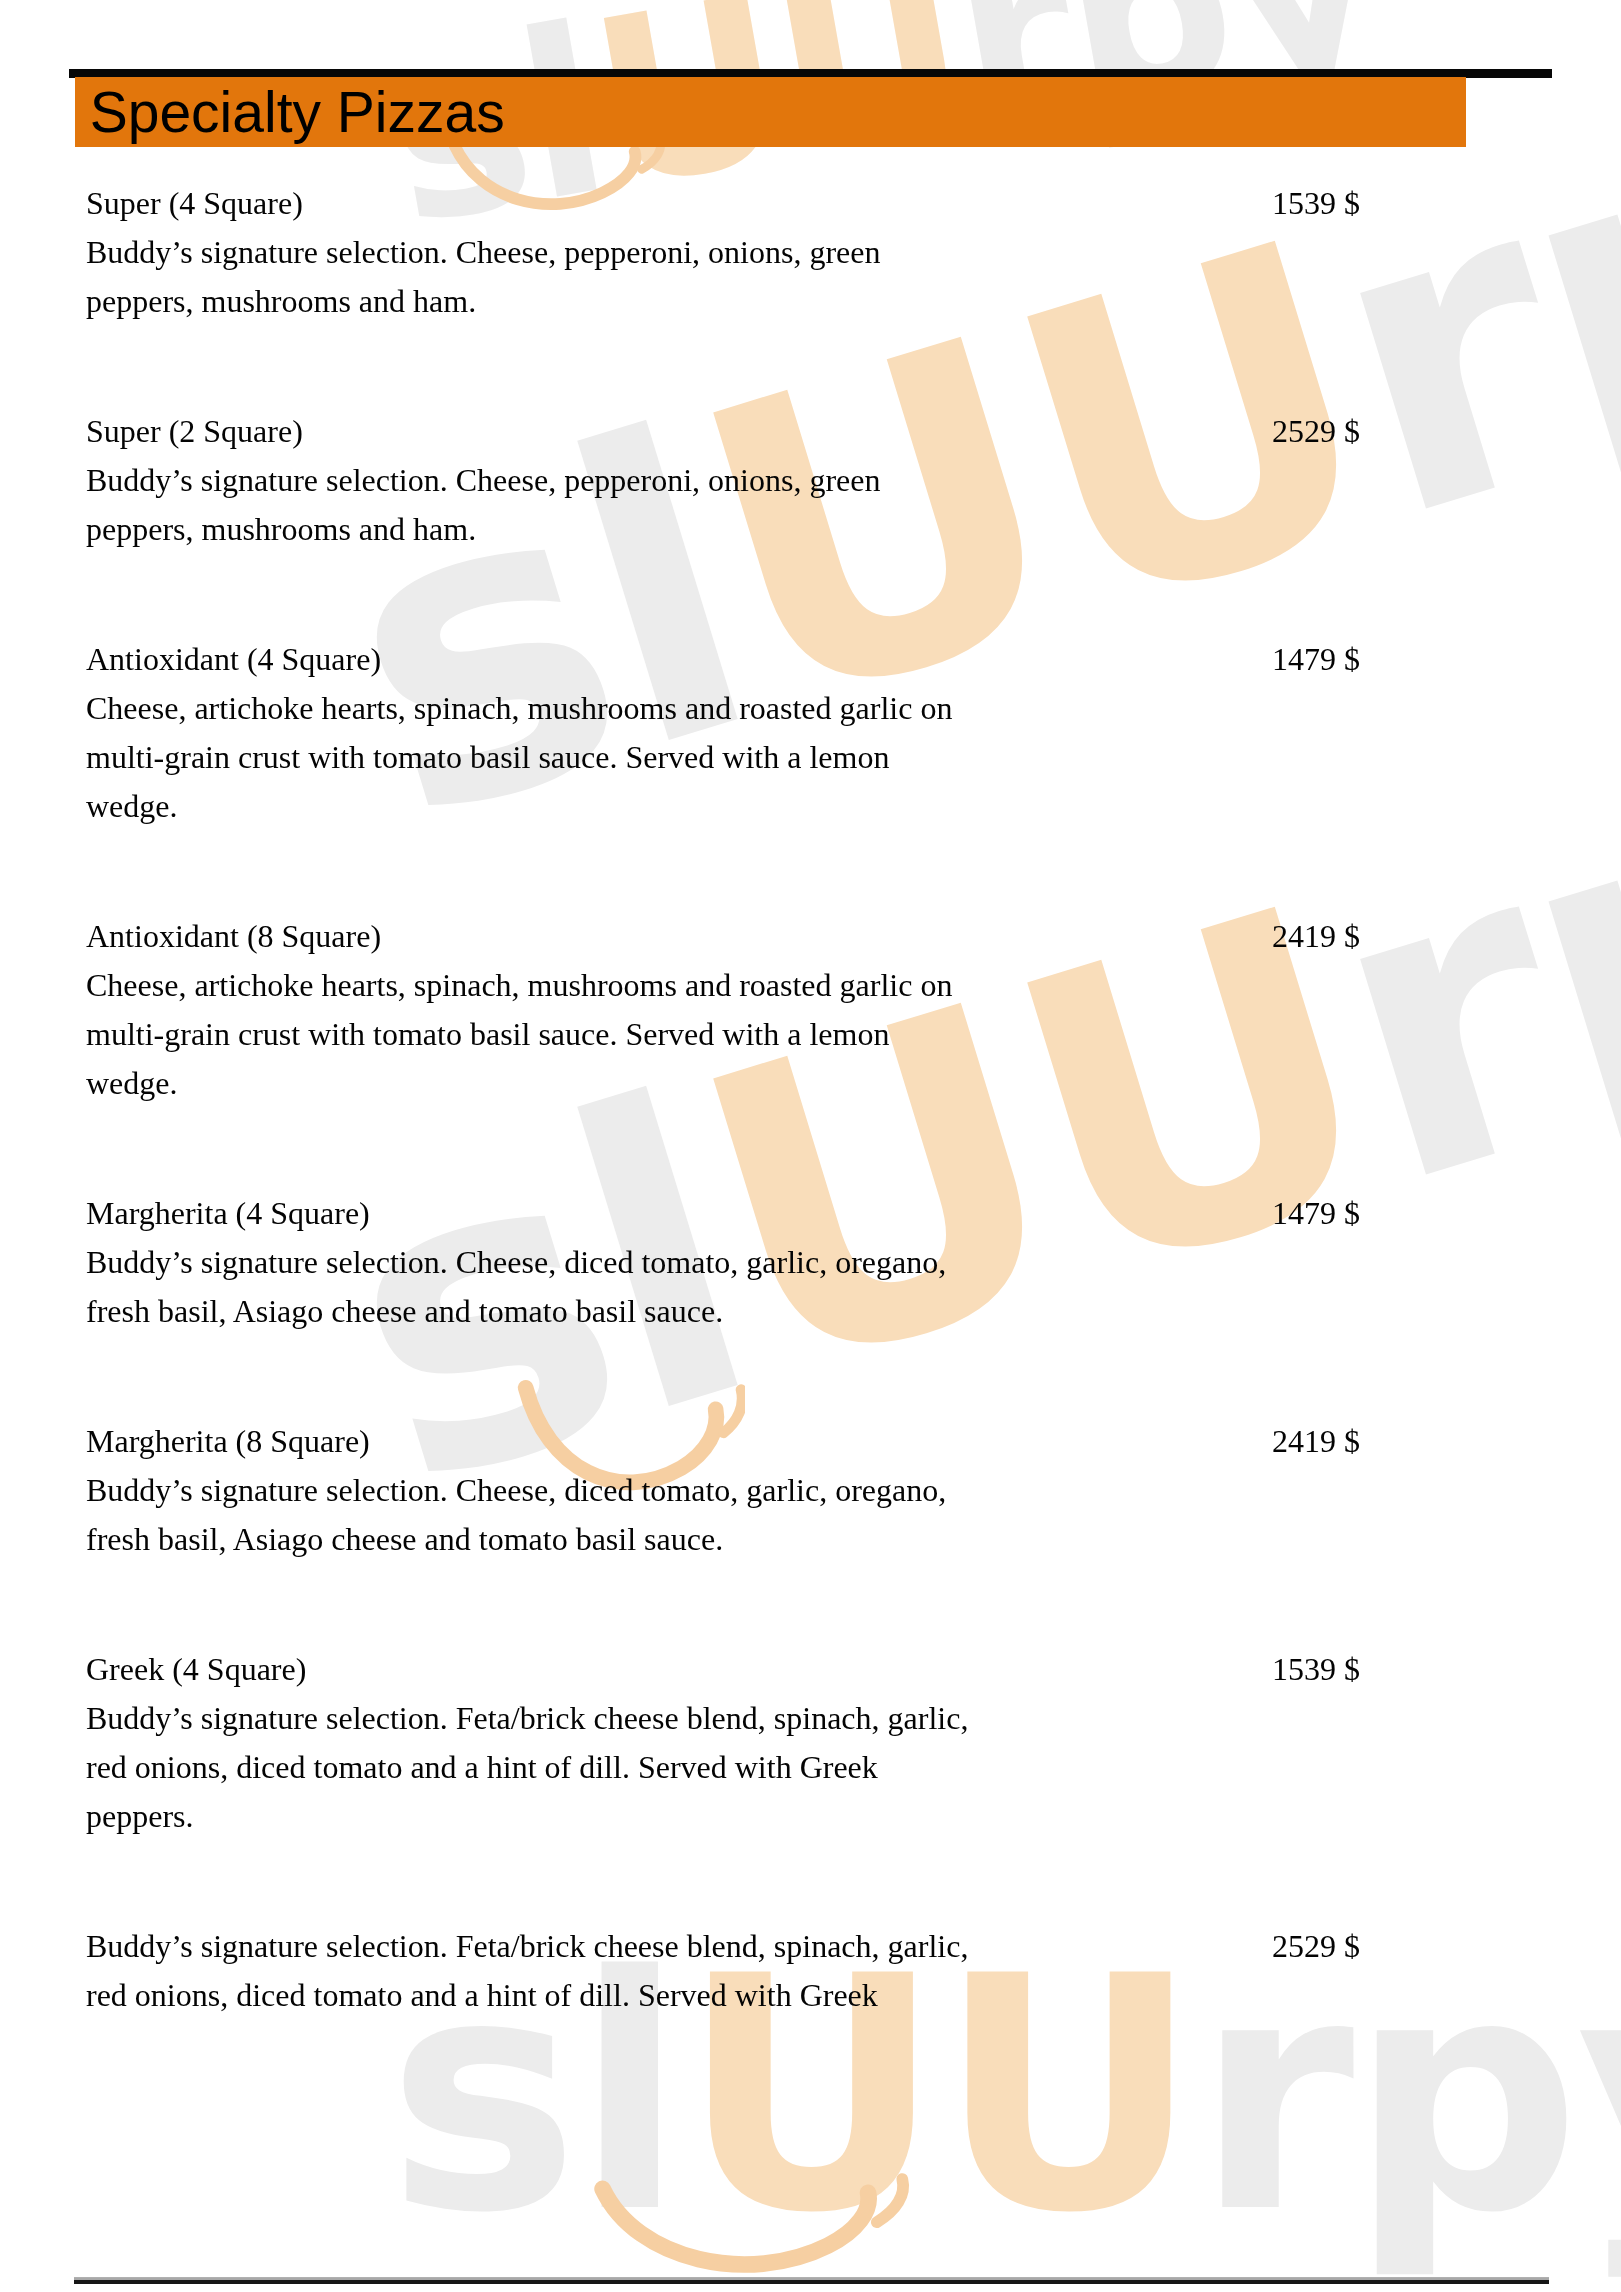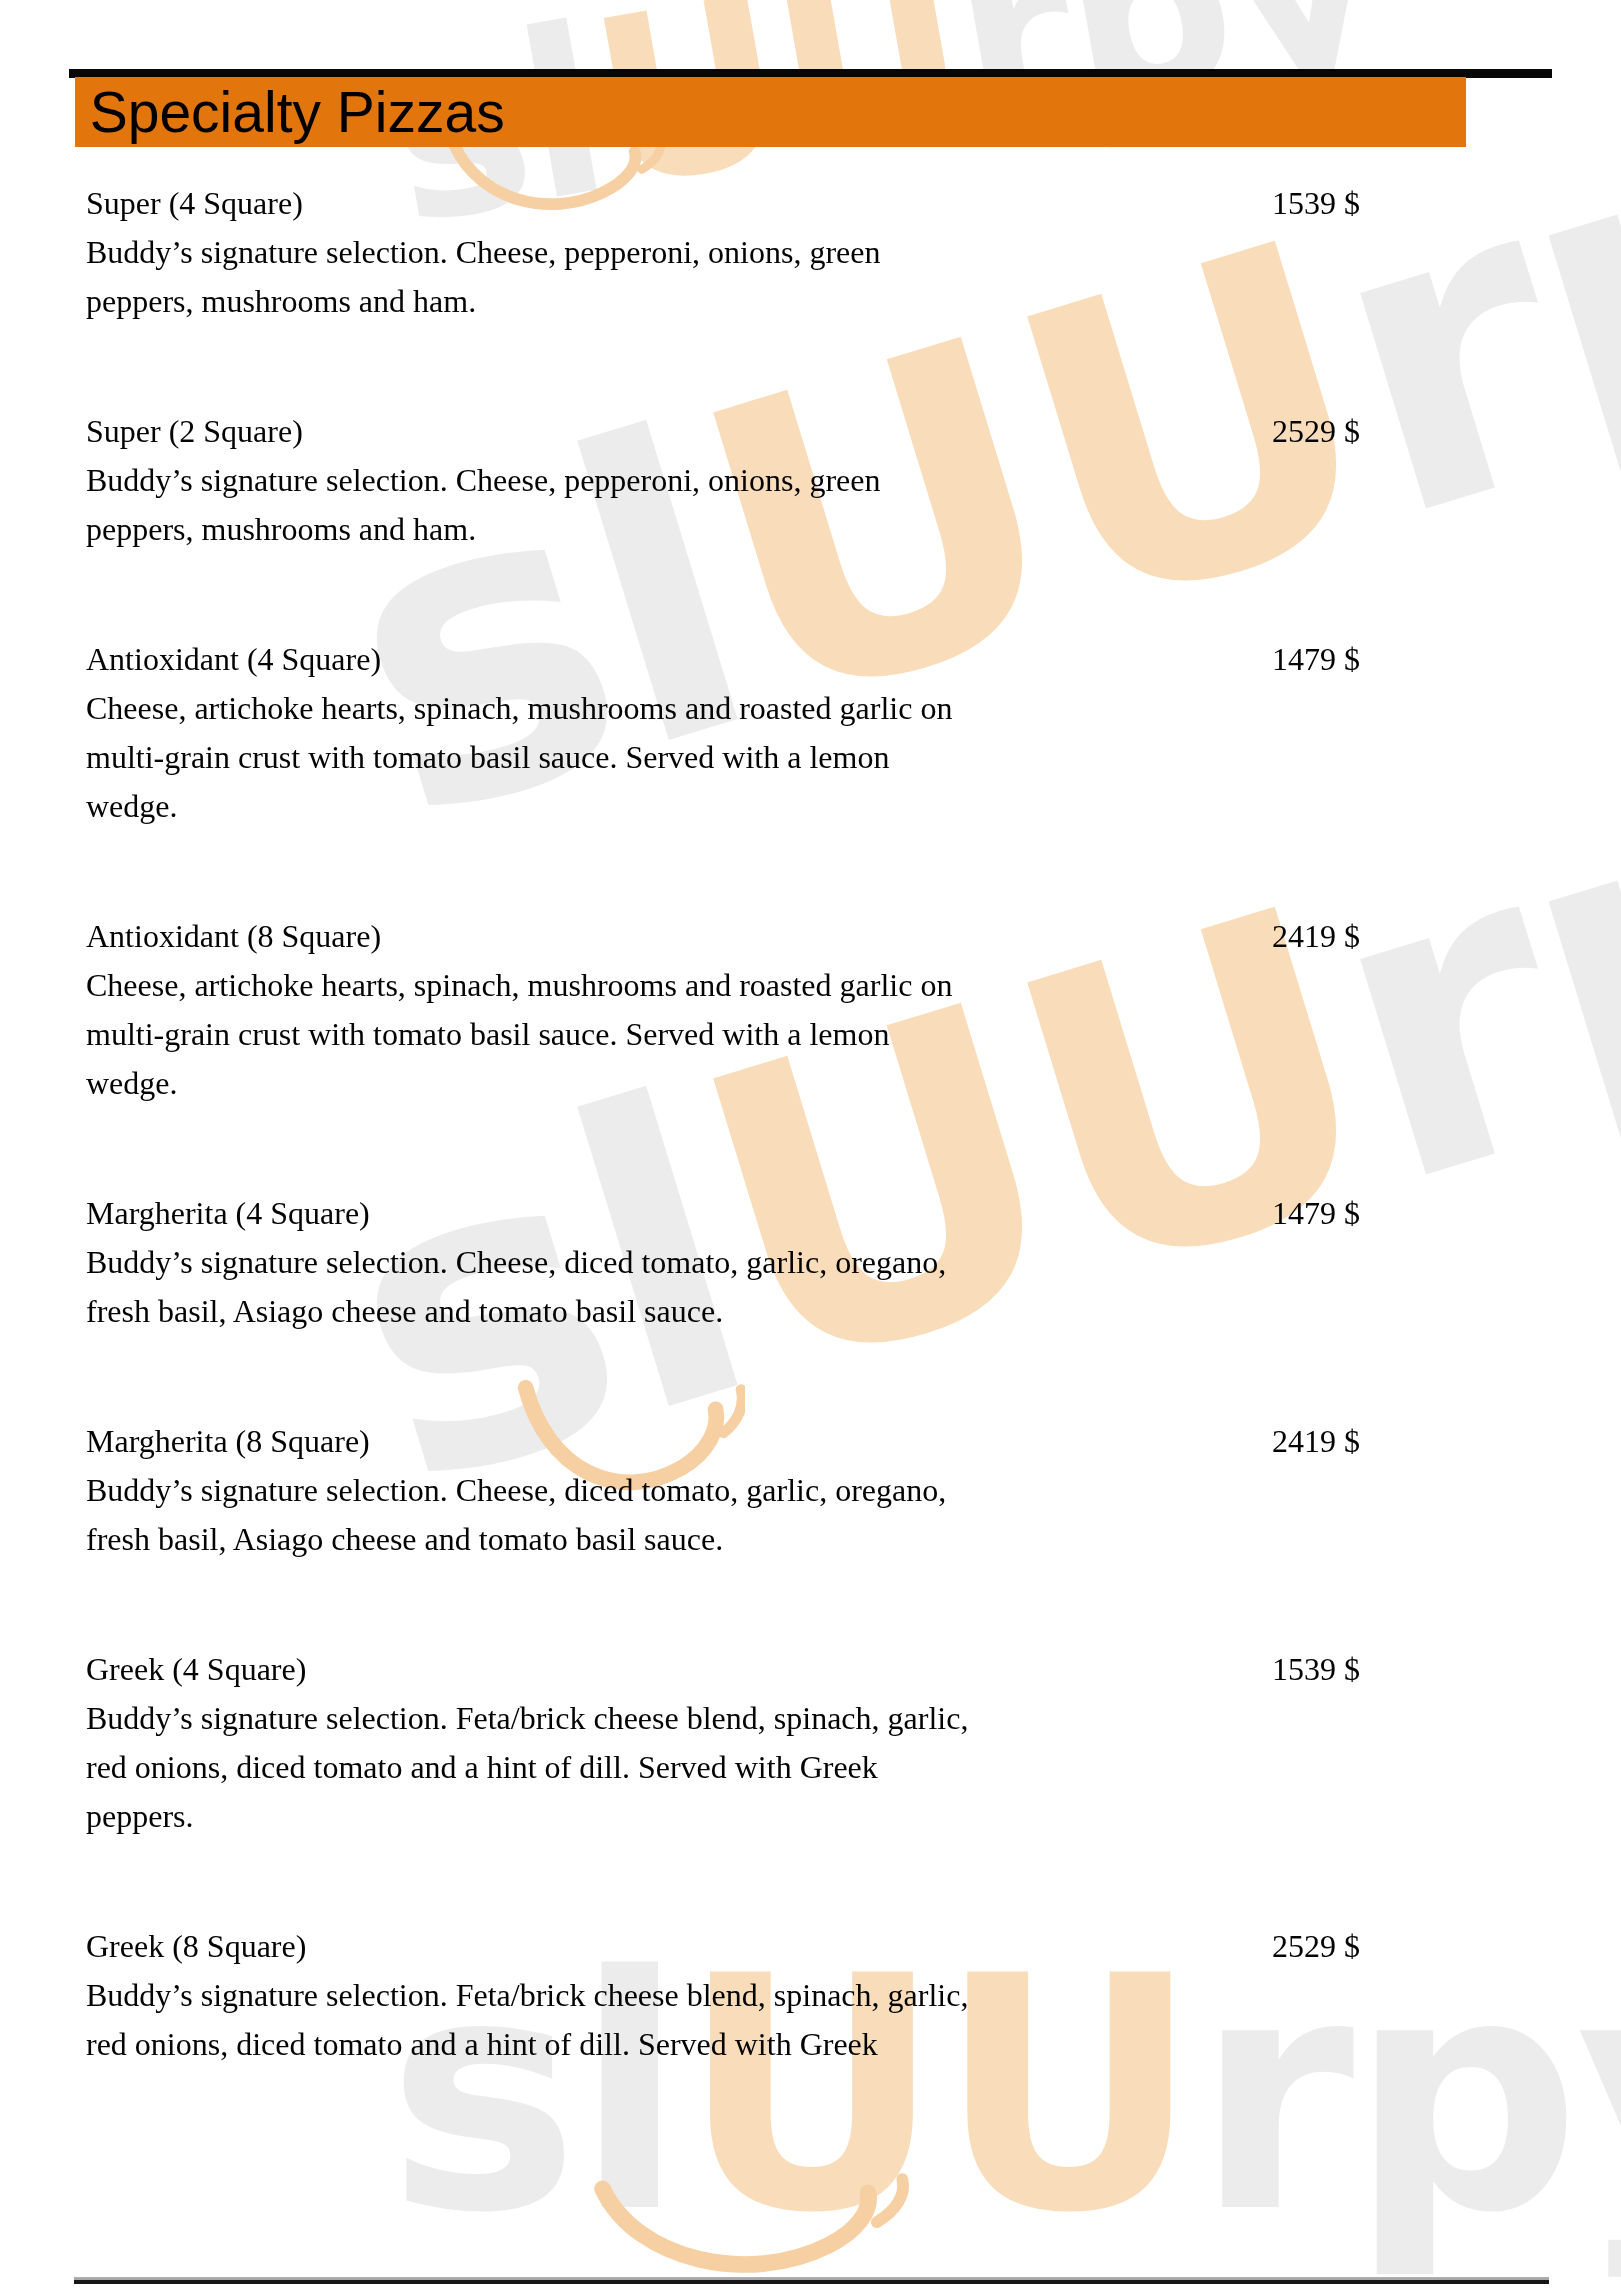--- a/index.html
+++ b/index.html
@@ -154,21 +154,20 @@
 
     <div class="item">
       <div class="item-name">Greek (4 Square)</div>
       <div class="item-price">1539 $</div>
       <div class="desc-line">Buddy’s signature selection. Feta/brick cheese blend, spinach, garlic,</div>
       <div class="desc-line">red onions, diced tomato and a hint of dill. Served with Greek</div>
       <div class="desc-line">peppers.</div>
     </div>
 
     <div class="item">
-      <div class="item-name">Greek (8 Square)</div>
       <div class="item-price">2529 $</div>
       <div class="desc-line">Buddy’s signature selection. Feta/brick cheese blend, spinach, garlic,</div>
       <div class="desc-line">red onions, diced tomato and a hint of dill. Served with Greek</div>
     </div>
 
   </div>
 
   <div class="bottom-rule"></div>
 </div>
 

